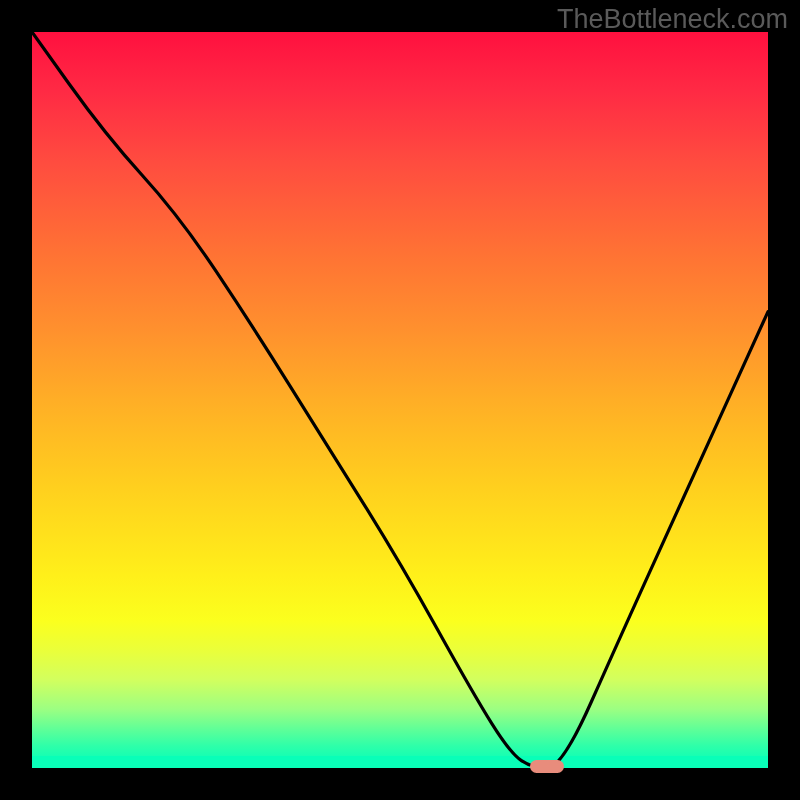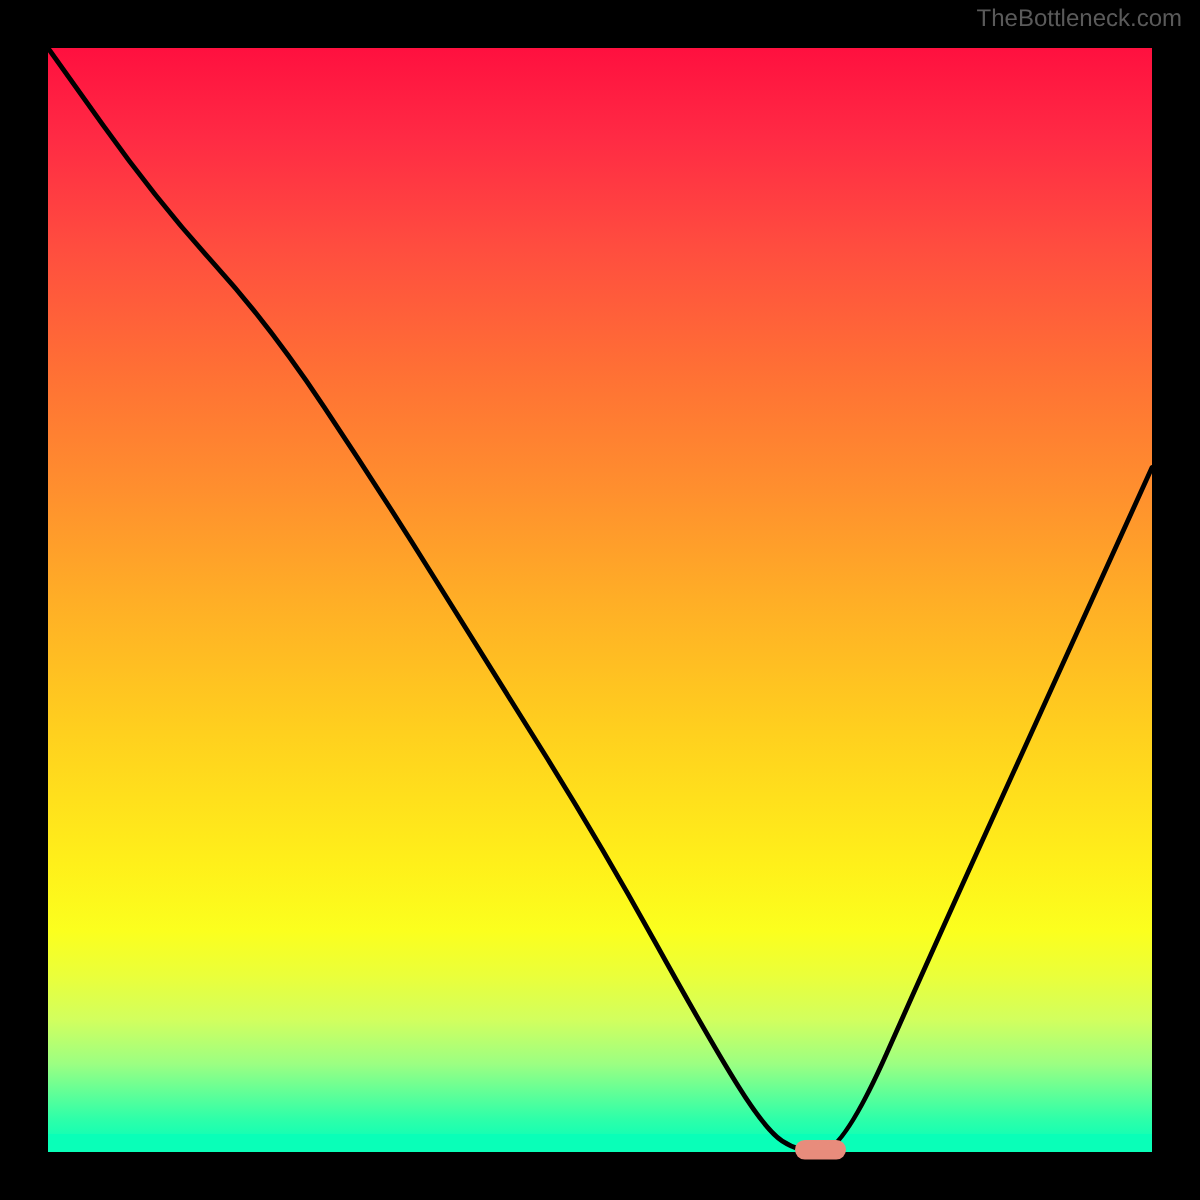--- a/index.html
+++ b/index.html
@@ -9,21 +9,21 @@
     background: #000;
     position: relative;
     overflow: hidden;
     font-family: Arial, Helvetica, sans-serif;
   }
   .watermark {
     position: absolute;
     top: 4px;
     right: 12px;
     color: #5a5a5a;
-    font-size: 16px;
+    font-size: 27px;
     font-weight: 500;
     z-index: 10;
   }
   .plot-area {
     position: absolute;
     left: 32px;
     top: 32px;
     width: 736px;
     height: 736px;
     background: linear-gradient(to bottom,

